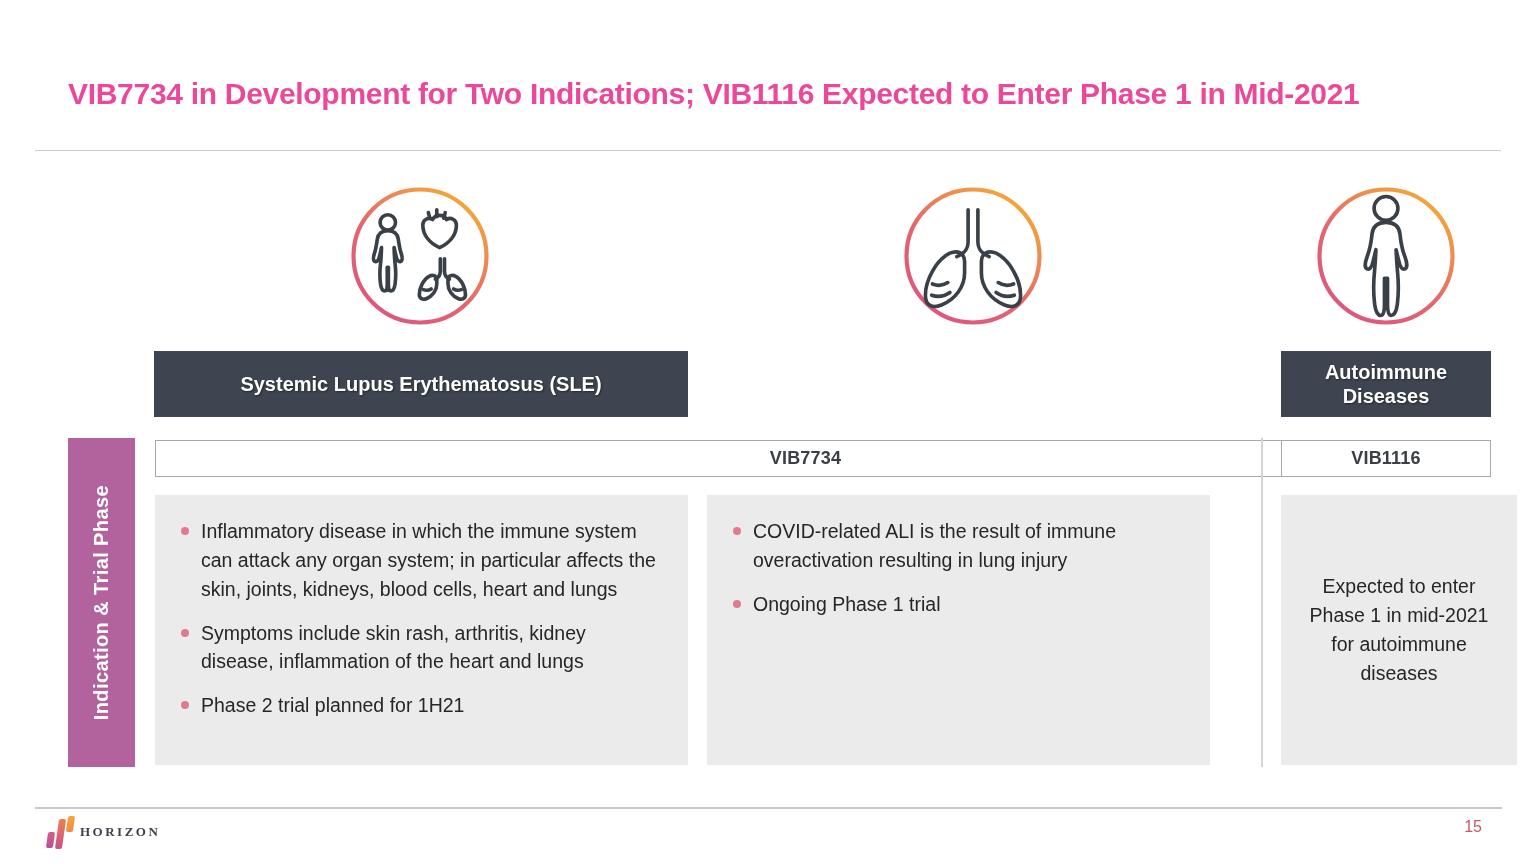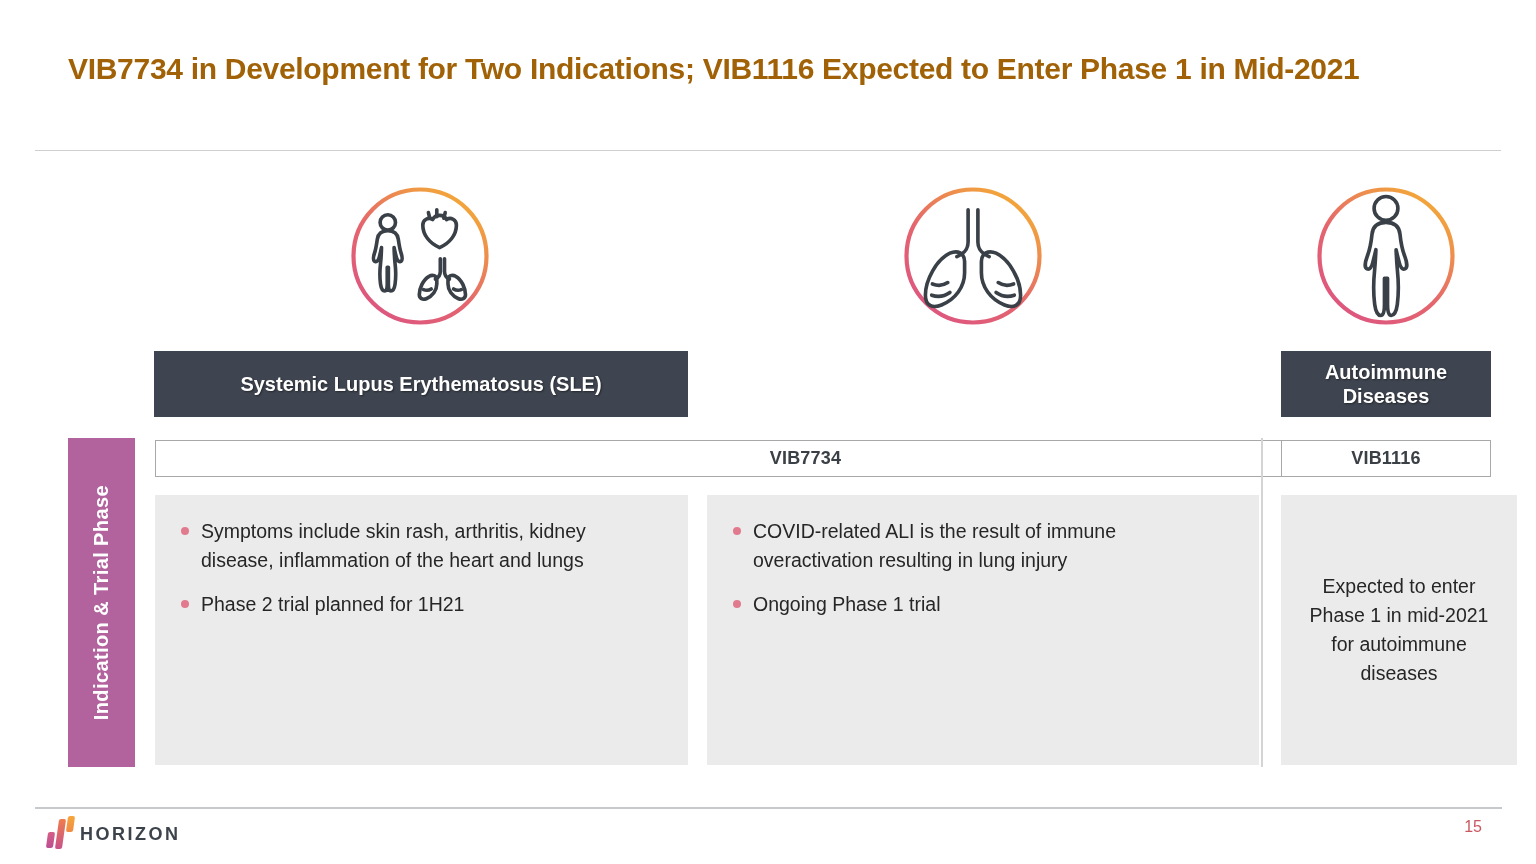--- a/index.html
+++ b/index.html
@@ -2,22 +2,22 @@
 <html><head>
 <meta charset="utf-8">
 <style>
   html,body{margin:0;padding:0;background:#888;}
   .slide{
     position:relative;width:1536px;height:864px;background:#ffffff;
     font-family:"Liberation Sans",sans-serif;overflow:hidden;margin:0 auto;
   }
   
   .title{
-    position:absolute;left:68px;top:52px;width:1430px;
-    font-size:30px;font-weight:bold;color:#a16207;letter-spacing:-0.3px;
+    position:absolute;left:68px;top:77px;width:1430px;
+    font-size:30px;font-weight:bold;color:#ec4899;letter-spacing:-0.3px;
   }
   .title-rule{
     position:absolute;left:35px;top:150px;width:1466px;height:1px;background:#cfcfcf;
   }
   
   .icon-circle{position:absolute;width:140px;height:140px;top:186px;}
   .icon-circle svg{width:100%;height:100%;display:block;}
   .c1{left:350px;}.c2{left:903px;}.c3{left:1316px;}
   
   .hdr{
@@ -45,41 +45,41 @@
   }
   .side-tab span{
     writing-mode:vertical-rl;transform:rotate(180deg);
     color:#ffffff;font-weight:bold;font-size:20px;letter-spacing:0.4px;white-space:nowrap;
   }
   
   .content{
     position:absolute;top:495px;height:270px;background:#ebebeb;box-sizing:border-box;
   }
   .box1{left:155px;width:533px;padding:22px 26px 0 26px;}
-  .box2{left:707px;width:552px;padding:22px 26px 0 26px;}
+  .box2{left:707px;width:503px;padding:22px 26px 0 26px;}
   .box3{left:1281px;width:236px;display:flex;align-items:center;justify-content:center;
         padding:0 16px;text-align:center;}
   .bullets{list-style:none;margin:0;padding:0;}
   .bullets li{display:flex;gap:12px;margin-bottom:15px;
     font-size:19.5px;line-height:1.48;color:#262626;}
   .bullets .dot{flex:none;width:8px;height:8px;border-radius:50%;
     background:#e27a8d;margin-top:10px;}
   .box3 .body-text{font-size:19.5px;line-height:1.5;color:#262626;}
   
   .vdivider{position:absolute;left:1261px;top:438px;width:2px;height:329px;background:#d4d4d4;}
   
   .footer-rule{position:absolute;left:35px;top:807px;width:1467px;height:2px;background:#c6cacd;}
   .logo{position:absolute;left:46px;top:814px;width:200px;height:42px;}
   .logo-mark{position:absolute;left:0;top:2px;width:30px;height:36px;}
   .logo-bar{position:absolute;width:7px;border-radius:2px;transform:skewX(-8deg);}
   .lb1{left:1px;top:16px;height:16px;background:linear-gradient(#d75d85,#bc4f93);}
   .lb2{left:11px;top:3px;height:30px;background:linear-gradient(#ef7d4b,#c9518c);}
   .lb3{left:21px;top:0px;height:16px;background:linear-gradient(#f6a73c,#f08a44);}
-  .logo-text{position:absolute;left:34px;top:10px;font-size:18px;font-weight:bold;
-    color:#3d434b;letter-spacing:2.5px;}
+  .logo-text{position:absolute;left:34px;top:10px;font-size:13px;font-weight:bold;
+    color:#3d434b;letter-spacing:2.5px;font-family:Liberation Serif, serif;}
   .page-num{position:absolute;left:1442px;top:818px;width:40px;text-align:right;
     font-size:16px;color:#ca5862;}
   .lineart{stroke:#3a4047;stroke-width:2.6;fill:none;stroke-linecap:round;stroke-linejoin:round;}
 </style>
 </head>
 <body>
 
 <div class="slide">
 
   <div class="title">VIB7734 in Development for Two Indications; VIB1116 Expected to Enter Phase 1 in Mid-2021</div>
@@ -152,20 +152,24 @@
   <div class="drugbox drug-right">VIB1116</div>
 
   <div class="side-tab">
     <span>Indication &amp; Trial Phase</span>
   </div>
 
   <div class="content box1">
     <ul class="bullets">
       <li>
         <span class="dot"></span>
+        <span>Inflammatory disease in which the immune system can attack any organ system; in particular affects the skin, joints, kidneys, blood cells, heart and lungs</span>
+      </li>
+      <li>
+        <span class="dot"></span>
         <span>Symptoms include skin rash, arthritis, kidney disease, inflammation of the heart and lungs</span>
       </li>
       <li>
         <span class="dot"></span>
         <span>Phase 2 trial planned for 1H21</span>
       </li>
     </ul>
   </div>
 
   <div class="content box2">

